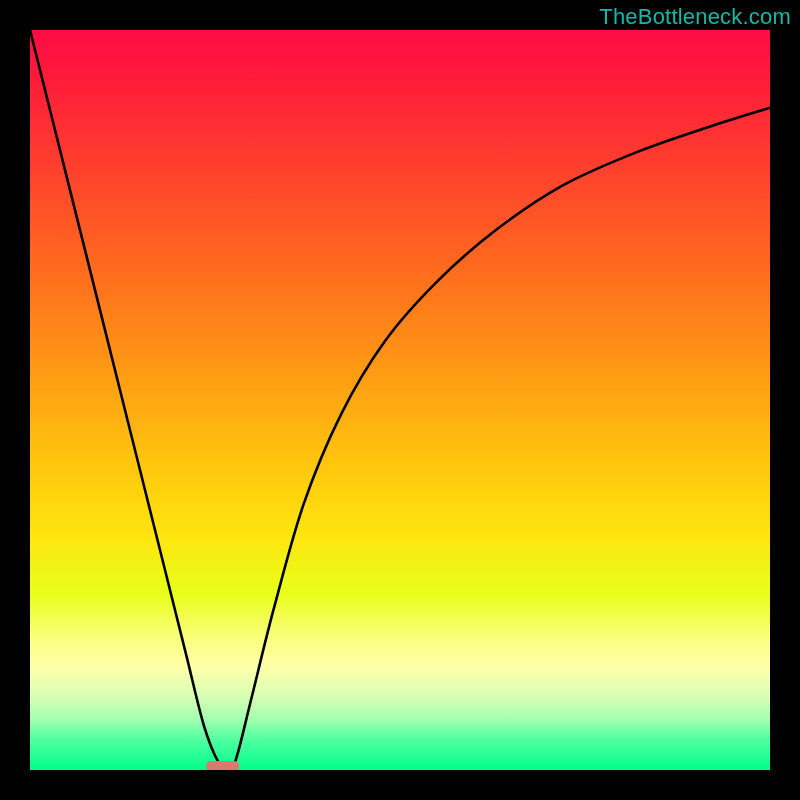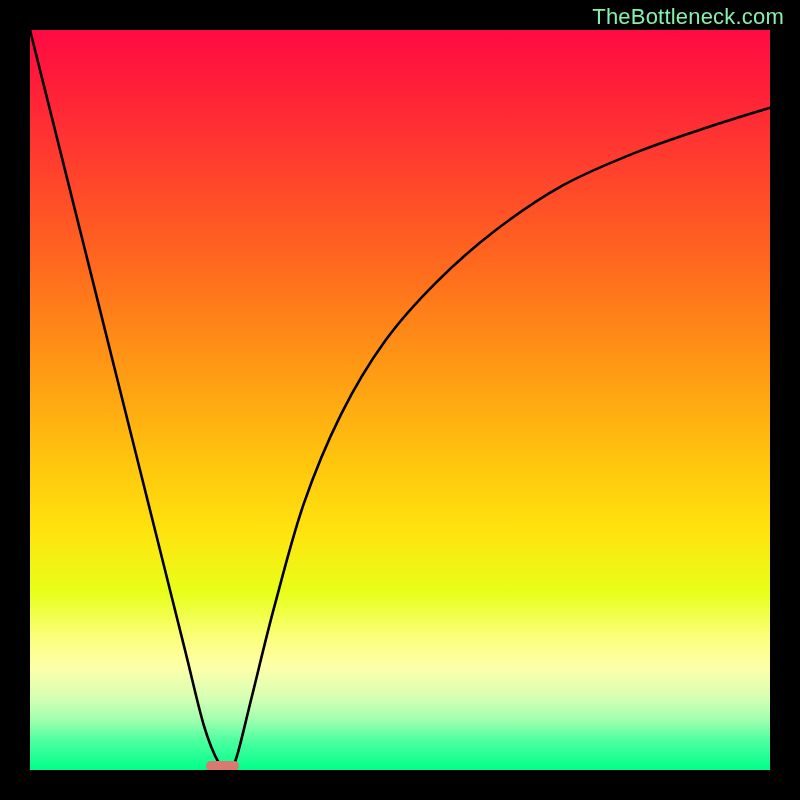--- a/index.html
+++ b/index.html
@@ -48,22 +48,22 @@
   }
   .curve-svg {
     position: absolute;
     inset: 0;
     width: 100%;
     height: 100%;
   }
   .watermark {
     position: absolute;
     top: 4px;
-    right: 16px;
-    color: #86efac;
+    right: 9px;
+    color: #14b8a6;
     font-size: 22px;
     font-weight: 500;
     letter-spacing: 0.2px;
     user-select: none;
   }
   .marker {
     position: absolute;
     height: 10px;
     border-radius: 5px;
     background: #d87a6f;

